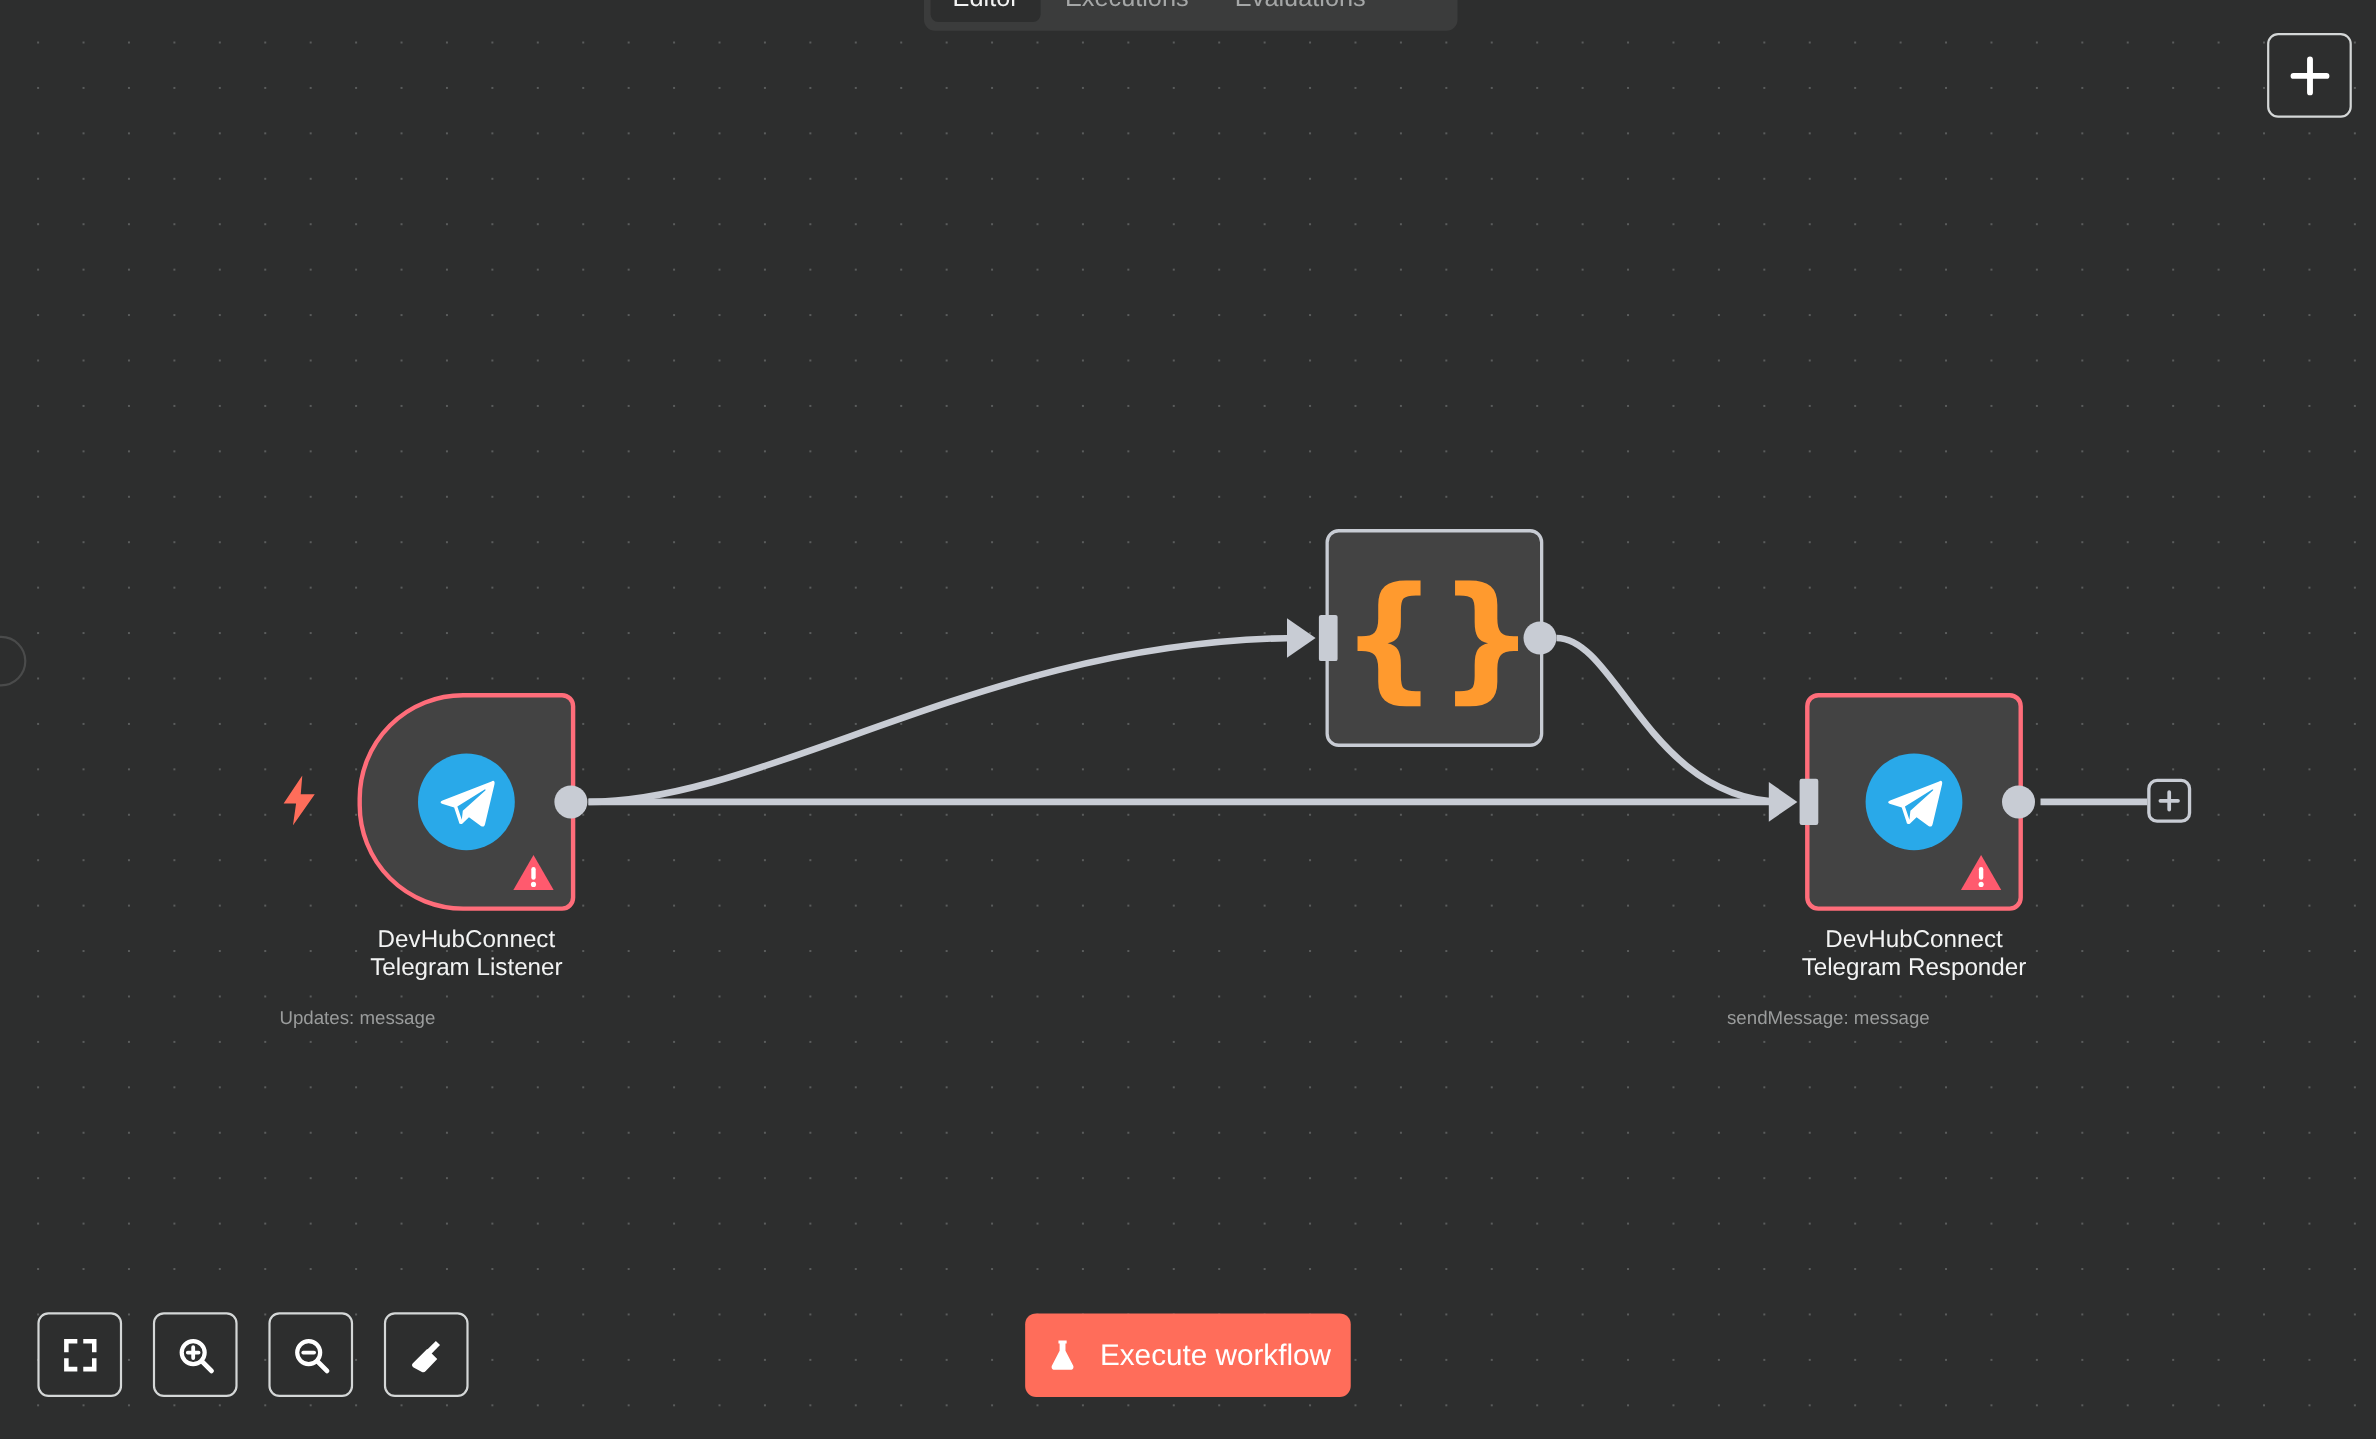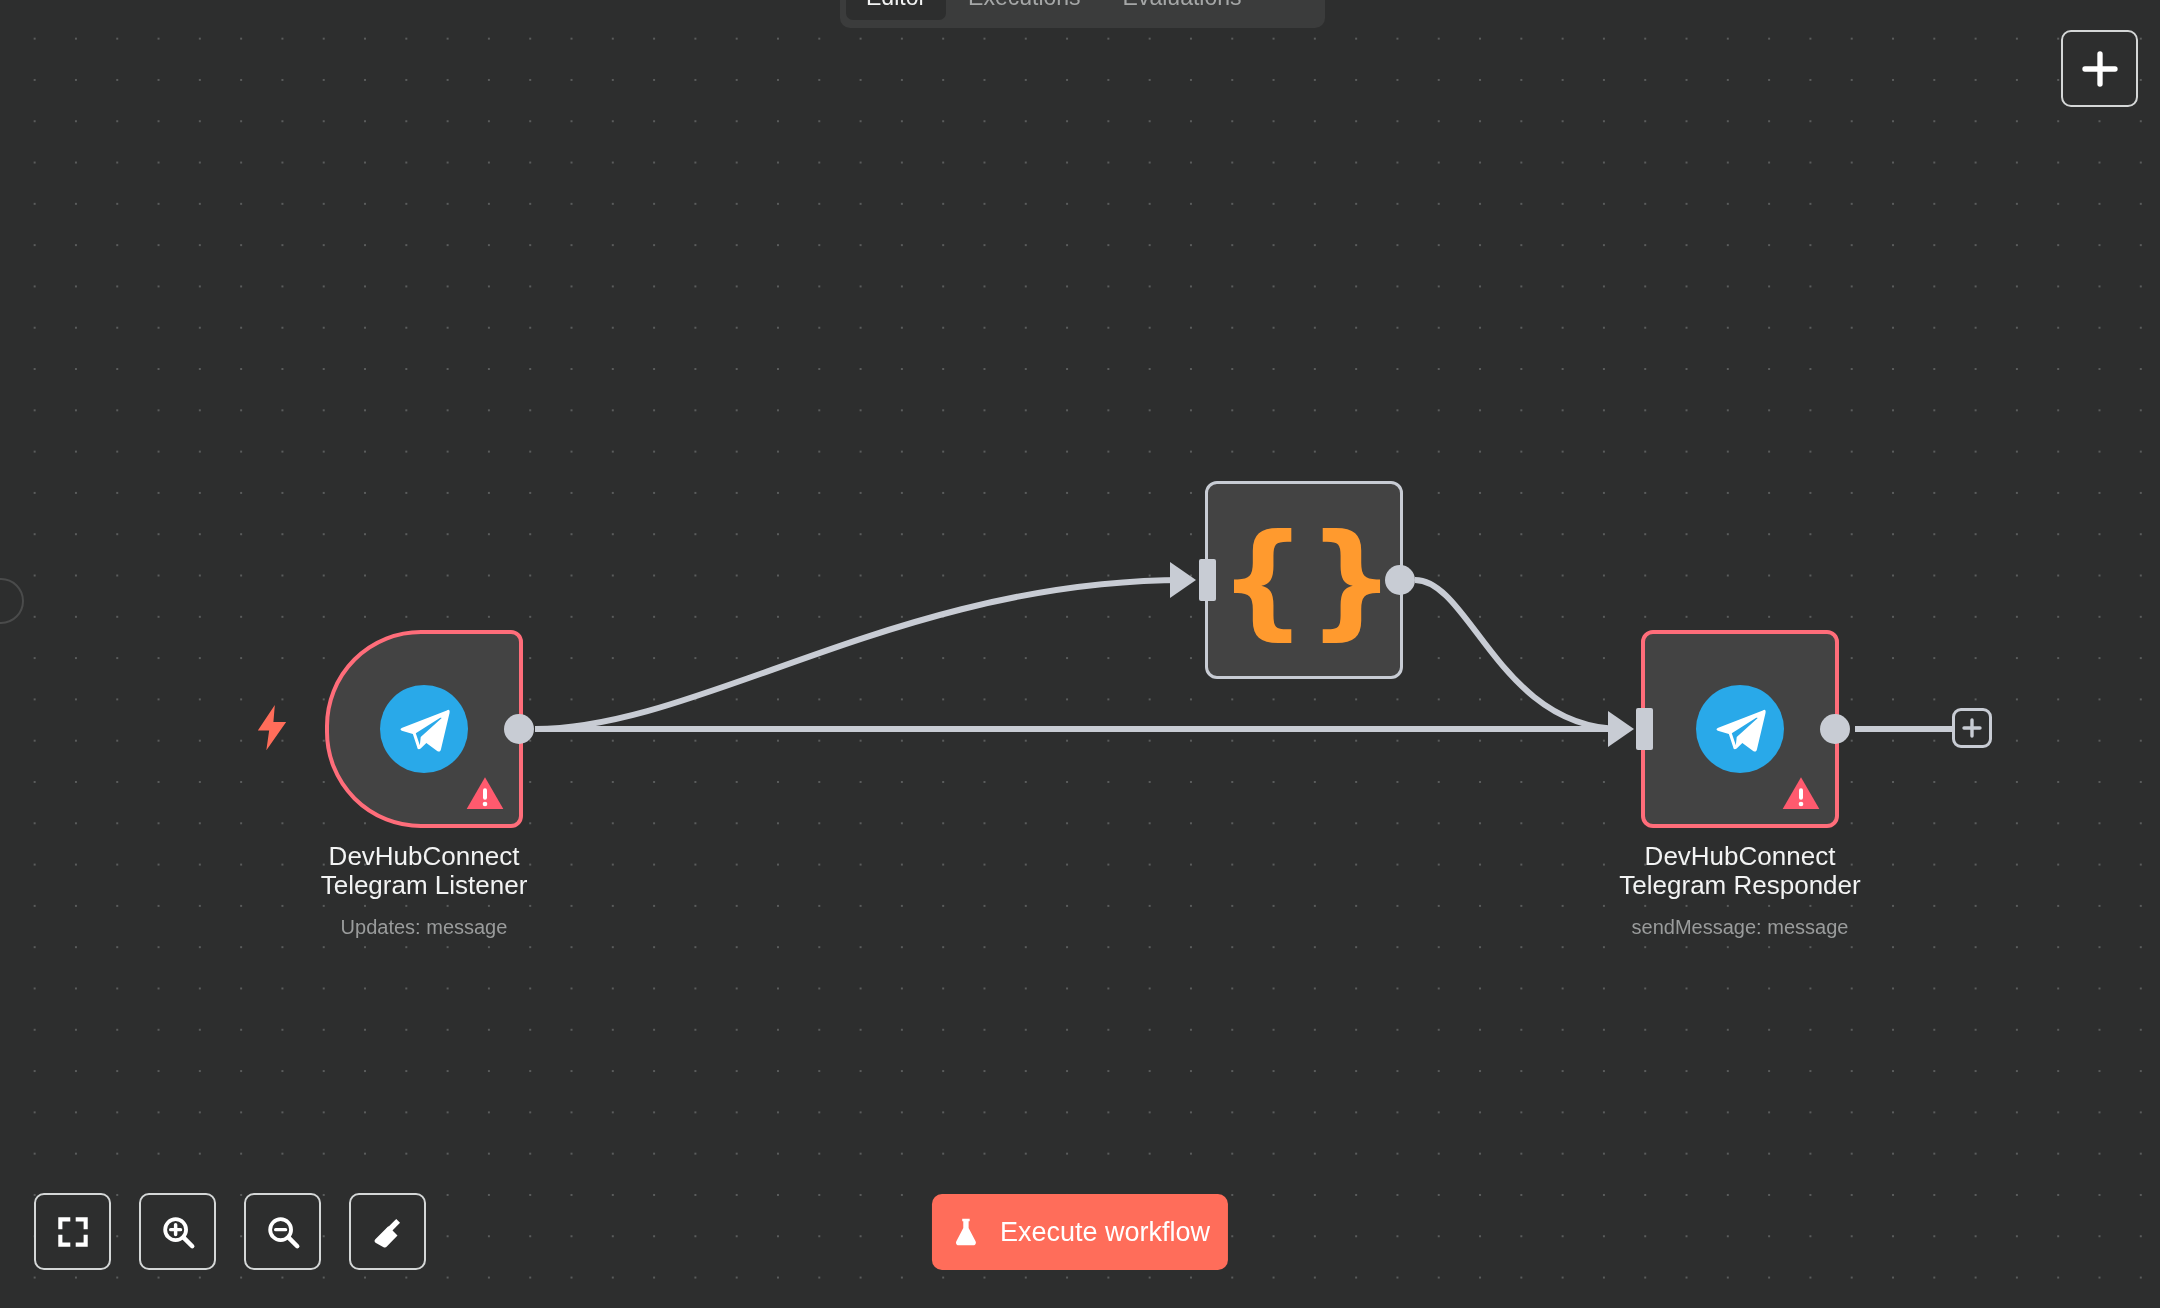--- a/index.html
+++ b/index.html
@@ -148,33 +148,32 @@
   }
 
   .node-label {
     position: absolute;
     left: 50%;
     transform: translateX(-50%);
     top: 212px;
     width: 340px;
     text-align: center;
     color: #f2f3f3;
-    font-size: 26px;
+    font-size: 22px;
     line-height: 1.13;
     white-space: pre-line;
   }
   .node-sub {
     position: absolute;
     left: 50%;
     transform: translateX(-50%);
     top: 286px;
     width: 340px;
-    text-align: center;
     color: #9a9c9c;
-    font-size: 20px;
+    font-size: 17px;
     white-space: nowrap;
   }
 
   
   #code-caption {
     position: absolute;
     left: 1100px;
     top: 690px;
     width: 400px;
     text-align: center;

